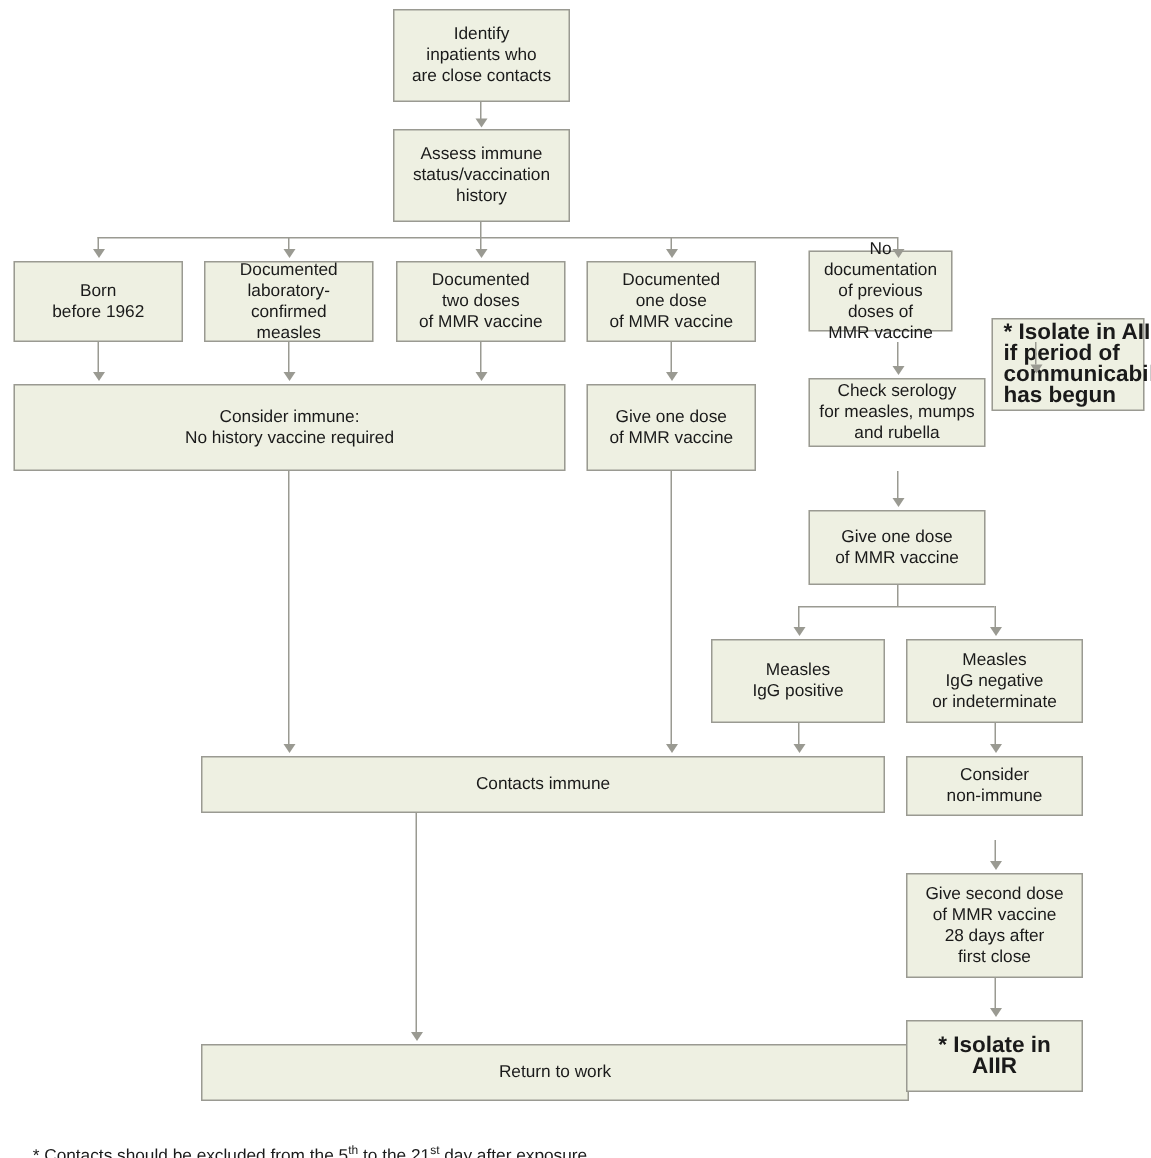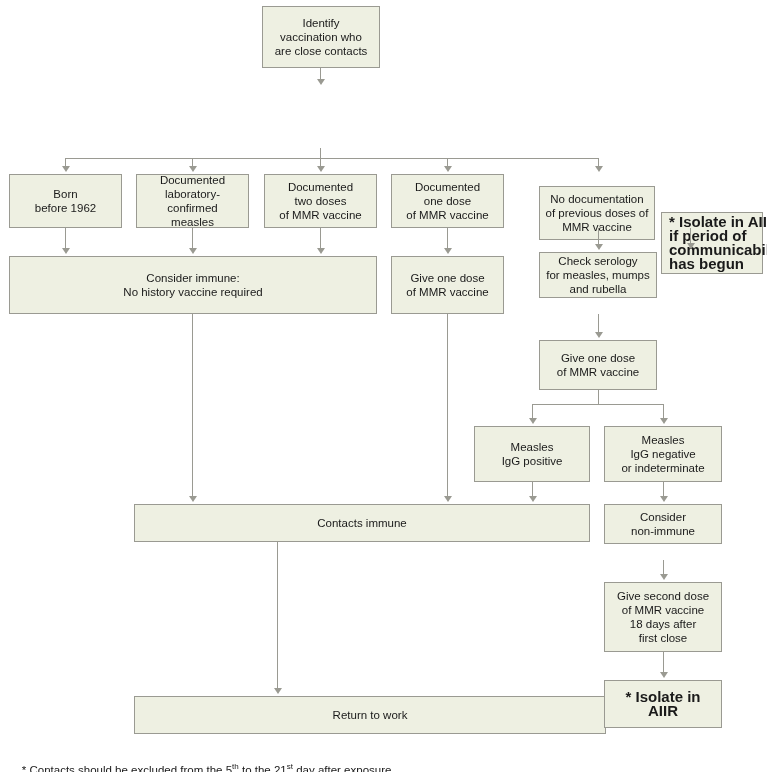--- a/index.html
+++ b/index.html
@@ -68,40 +68,43 @@
     border-top: 6px solid #9a9a92;
   }
   sup { font-size: 8px; vertical-align: super; }
 </style>
 </head>
 <body>
 
 <div id="canvas">
 
   <div class="node" style="left:262px; top:6px; width:118px; height:62px;">Identify
-vaccination who
+inpatients who
 are close contacts</div>
 
+  <div class="node" style="left:262px; top:86px; width:118px; height:62px;">Assess immune
+status/vaccination
+history</div>
 
   <div class="node" style="left:9px; top:174px; width:113px; height:54px;">Born
 before 1962</div>
 
   <div class="node" style="left:136px; top:174px; width:113px; height:54px;">Documented
 laboratory-confirmed
 measles</div>
 
   <div class="node" style="left:264px; top:174px; width:113px; height:54px;">Documented
 two doses
 of MMR vaccine</div>
 
   <div class="node" style="left:391px; top:174px; width:113px; height:54px;">Documented
 one dose
 of MMR vaccine</div>
 
-  <div class="node" style="left:539px; top:186px; width:116px; height:54px;">No documentation
+  <div class="node" style="left:539px; top:167px; width:96px; height:54px;">No documentation
 of previous doses of
 MMR vaccine</div>
 
   <div class="note" style="left:661px; top:212px; width:102px; height:62px;">* Isolate in AIIR
 if period of
 communicability
 has begun</div>
 
   <div class="node" style="left:9px; top:256px; width:368px; height:58px;">Consider immune:
 No history vaccine required</div>
@@ -123,21 +126,21 @@
 IgG negative
 or indeterminate</div>
 
   <div class="node" style="left:134px; top:504px; width:456px; height:38px;">Contacts immune</div>
 
   <div class="node" style="left:604px; top:504px; width:118px; height:40px;">Consider
 non-immune</div>
 
   <div class="node" style="left:604px; top:582px; width:118px; height:70px;">Give second dose
 of MMR vaccine
-18 days after
+28 days after
 first close</div>
 
   <div class="node" style="left:134px; top:696px; width:472px; height:38px;">Return to work</div>
 
   <div class="note" style="left:604px; top:680px; width:118px; height:48px; justify-content:center; text-align:center;">* Isolate in AIIR</div>
 
   <div class="conn vline" style="left:320px; top:68px; height:12px;"></div>
   <div class="arrow" style="left:317px; top:79px;"></div>
 
   <div class="conn vline" style="left:320px; top:148px; height:10px;"></div>

